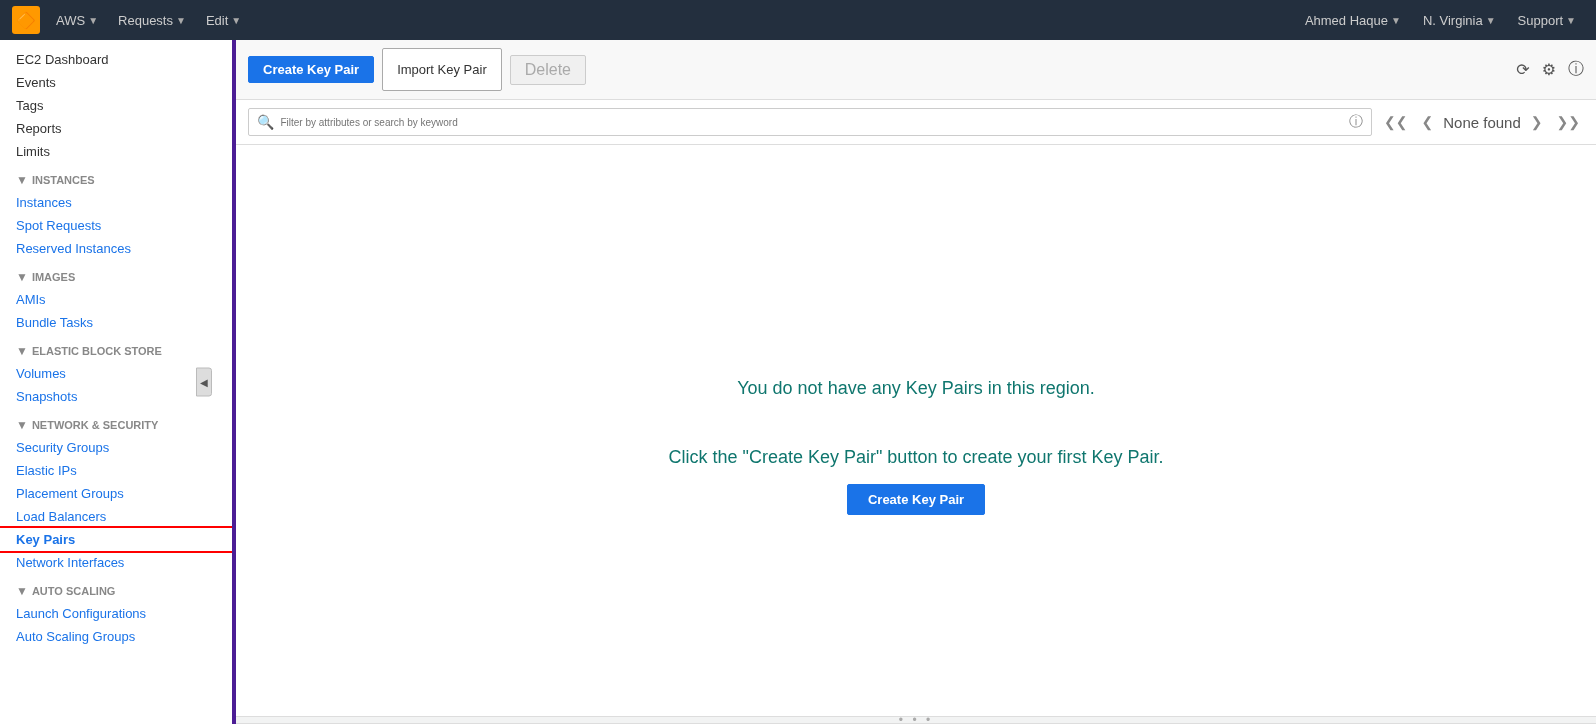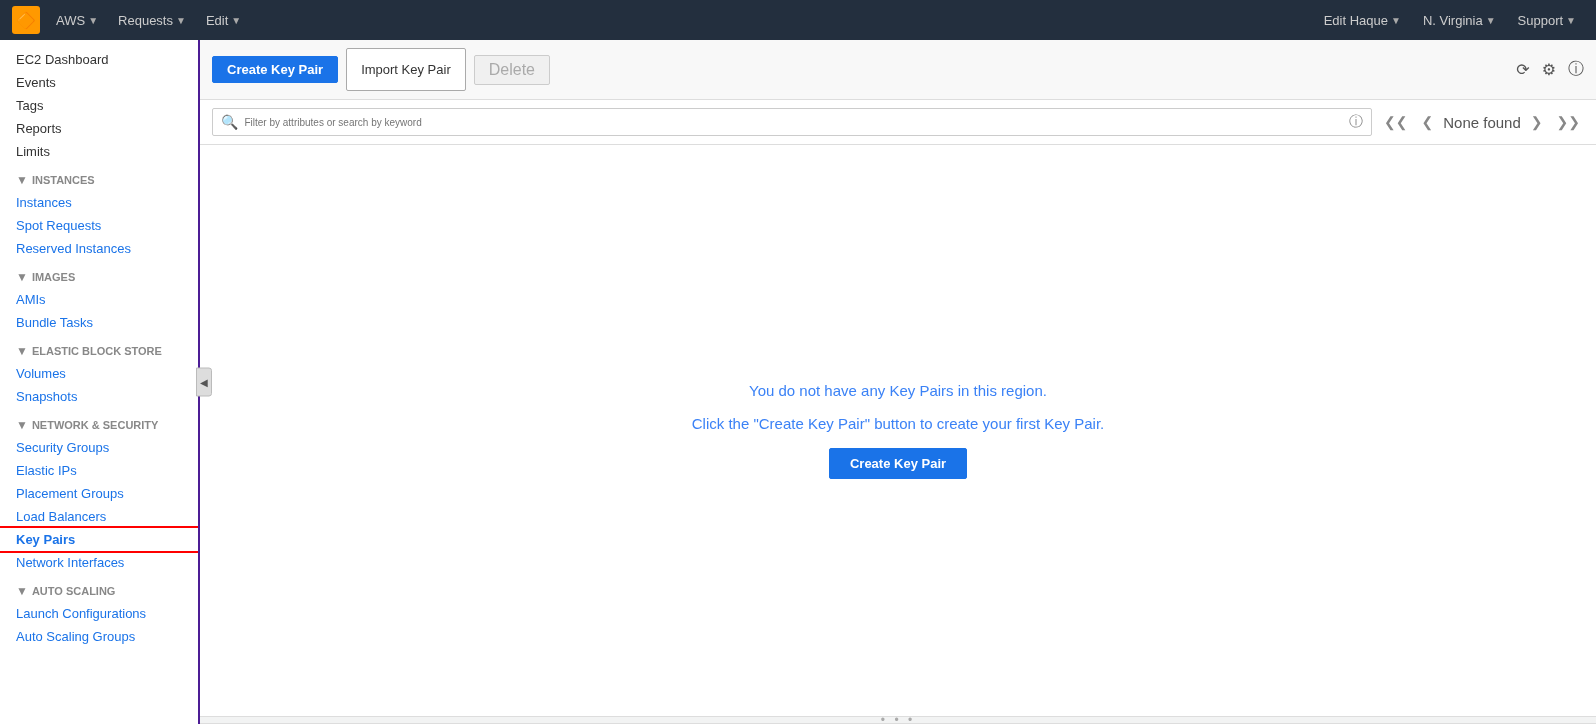--- a/index.html
+++ b/index.html
@@ -35,23 +35,23 @@
       font-size: 13px;
     }
     .nav-dropdown-arrow { font-size: 10px; color: #aaa; }
     .top-nav-right .nav-item { color: #ccc; }
 
     
     .layout { display: flex; height: calc(100vh - 40px); }
 
     
     .sidebar {
-      width: 200px;
-      background: #fff;
-      border-right: 2px solid #4c1d95;
+      width: 236px;
+      background: #fff;
+      border-right: 4px solid #4c1d95;
       overflow-y: auto;
       flex-shrink: 0;
       padding-bottom: 20px;
     }
     .sidebar-section-header {
       font-size: 11px;
       color: #888;
       font-weight: bold;
       padding: 10px 16px 4px 16px;
       text-transform: uppercase;
@@ -180,21 +180,21 @@
     }
     .empty-state {
       flex: 1;
       display: flex;
       flex-direction: column;
       align-items: center;
       justify-content: center;
       padding: 60px 20px;
       gap: 16px;
     }
-    .empty-state-text { font-size: 15px; color: #3b82f6; text-align: center; }
+    .empty-state-text { font-size: 18px; color: #0f766e; text-align: center; margin-top: 32px; }
     .btn-primary-center {
       background: #1a73e8;
       color: #fff;
       border: 1px solid #1a73e8;
       padding: 7px 20px;
       border-radius: 2px;
       cursor: pointer;
       font-size: 13px;
       font-weight: bold;
     }
@@ -263,21 +263,21 @@
       <span>Requests</span>
       <span class="nav-dropdown-arrow">▼</span>
     </div>
     <div class="nav-item">
       <span>Edit</span>
       <span class="nav-dropdown-arrow">▼</span>
     </div>
   </div>
   <div class="top-nav-right">
     <div class="nav-item">
-      <span>Edit Haque</span>
+      <span>Ahmed Haque</span>
       <span class="nav-dropdown-arrow">▼</span>
     </div>
     <div class="nav-item">
       <span>N. Virginia</span>
       <span class="nav-dropdown-arrow">▼</span>
     </div>
     <div class="nav-item">
       <span>Support</span>
       <span class="nav-dropdown-arrow">▼</span>
     </div>

